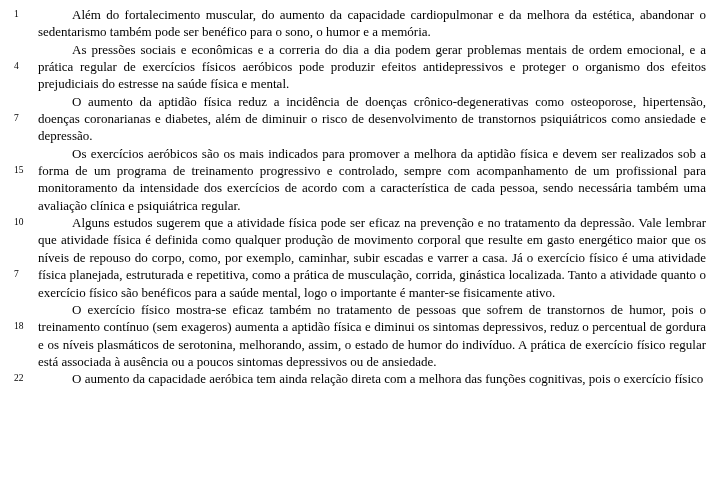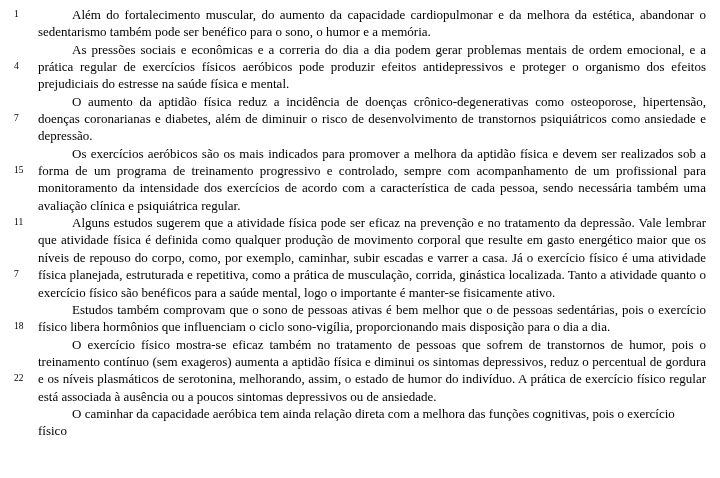--- a/index.html
+++ b/index.html
@@ -63,36 +63,35 @@
     <div></div>
     <div>4</div>
     <div></div>
     <div></div>
     <div>7</div>
     <div></div>
     <div></div>
     <div>15</div>
     <div></div>
     <div></div>
-    <div>11</div>
+    <div>10</div>
     <div></div>
     <div></div>
     <div>7</div>
     <div></div>
     <div></div>
     <div>18</div>
     <div></div>
     <div></div>
     <div>22</div>
   </div>
 
   <div class="text-col">
     <p class="para">Além do fortalecimento muscular, do aumento da capacidade cardiopulmonar e da melhora da estética, abandonar o sedentarismo também pode ser benéfico para o sono, o humor e a memória.</p>
     <p class="para">As pressões sociais e econômicas e a correria do dia a dia podem gerar problemas mentais de ordem emocional, e a prática regular de exercícios físicos aeróbicos pode produzir efeitos antidepressivos e proteger o organismo dos efeitos prejudiciais do estresse na saúde física e mental.</p>
     <p class="para">O aumento da aptidão física reduz a incidência de doenças crônico-degenerativas como osteoporose, hipertensão, doenças coronarianas e diabetes, além de diminuir o risco de desenvolvimento de transtornos psiquiátricos como ansiedade e depressão.</p>
     <p class="para">Os exercícios aeróbicos são os mais indicados para promover a melhora da aptidão física e devem ser realizados sob a forma de um programa de treinamento progressivo e controlado, sempre com acompanhamento de um profissional para monitoramento da intensidade dos exercícios de acordo com a característica de cada pessoa, sendo necessária também uma avaliação clínica e psiquiátrica regular.</p>
     <p class="para">Alguns estudos sugerem que a atividade física pode ser eficaz na prevenção e no tratamento da depressão. Vale lembrar que atividade física é definida como qualquer produção de movimento corporal que resulte em gasto energético maior que os níveis de repouso do corpo, como, por exemplo, caminhar, subir escadas e varrer a casa. Já o exercício físico é uma atividade física planejada, estruturada e repetitiva, como a prática de musculação, corrida, ginástica localizada. Tanto a atividade quanto o exercício físico são benéficos para a saúde mental, logo o importante é manter-se fisicamente ativo.</p>
-    <p class="para">Estudos também comprovam que o sono de pessoas ativas é bem melhor que o de pessoas sedentárias, pois o exercício físico libera hormônios que influenciam o ciclo sono-vigília, proporcionando mais disposição para o dia a dia.</p>
     <p class="para">O exercício físico mostra-se eficaz também no tratamento de pessoas que sofrem de transtornos de humor, pois o treinamento contínuo (sem exageros) aumenta a aptidão física e diminui os sintomas depressivos, reduz o percentual de gordura e os níveis plasmáticos de serotonina, melhorando, assim, o estado de humor do indivíduo. A prática de exercício físico regular está associada à ausência ou a poucos sintomas depressivos ou de ansiedade.</p>
-    <p class="para">O caminhar da capacidade aeróbica tem ainda relação direta com a melhora das funções cognitivas, pois o exercício físico</p>
+    <p class="para">O aumento da capacidade aeróbica tem ainda relação direta com a melhora das funções cognitivas, pois o exercício físico</p>
   </div>
 
 </div>
 
 </body></html>

